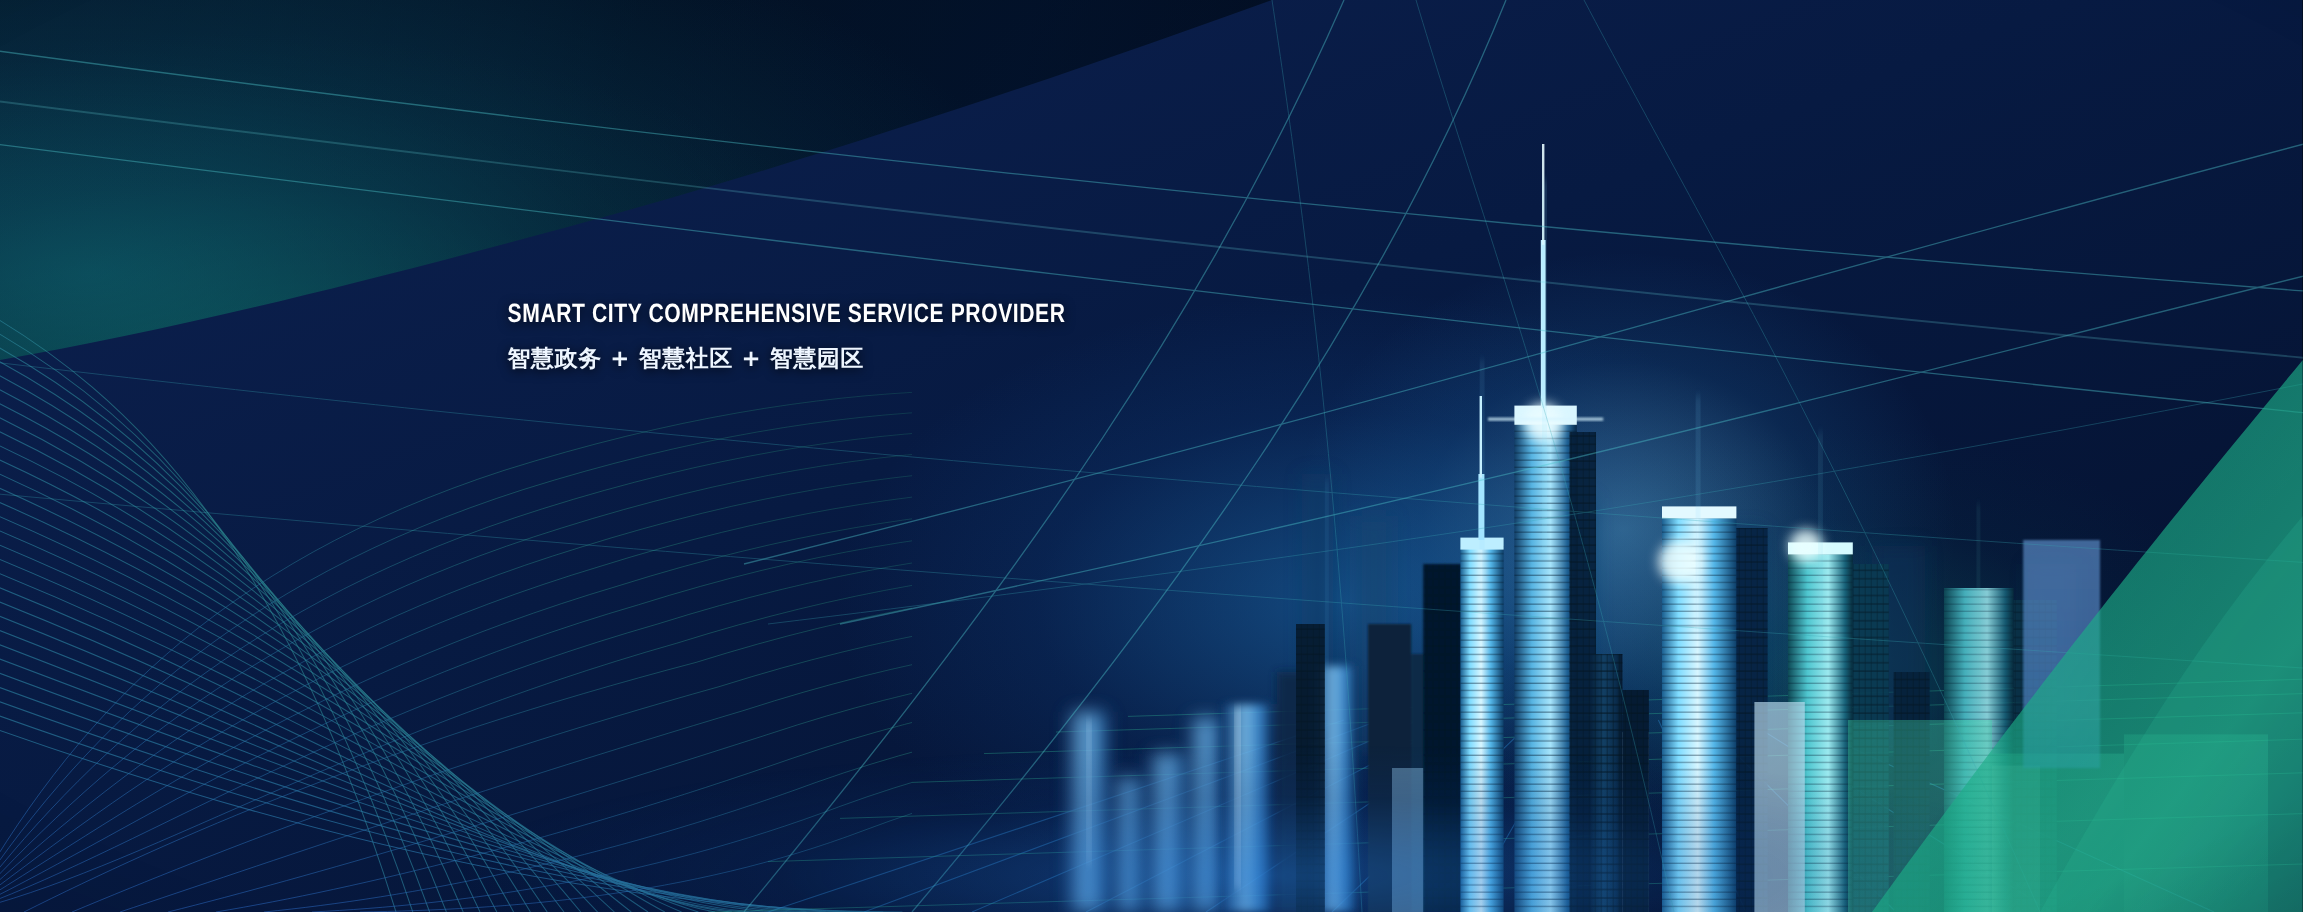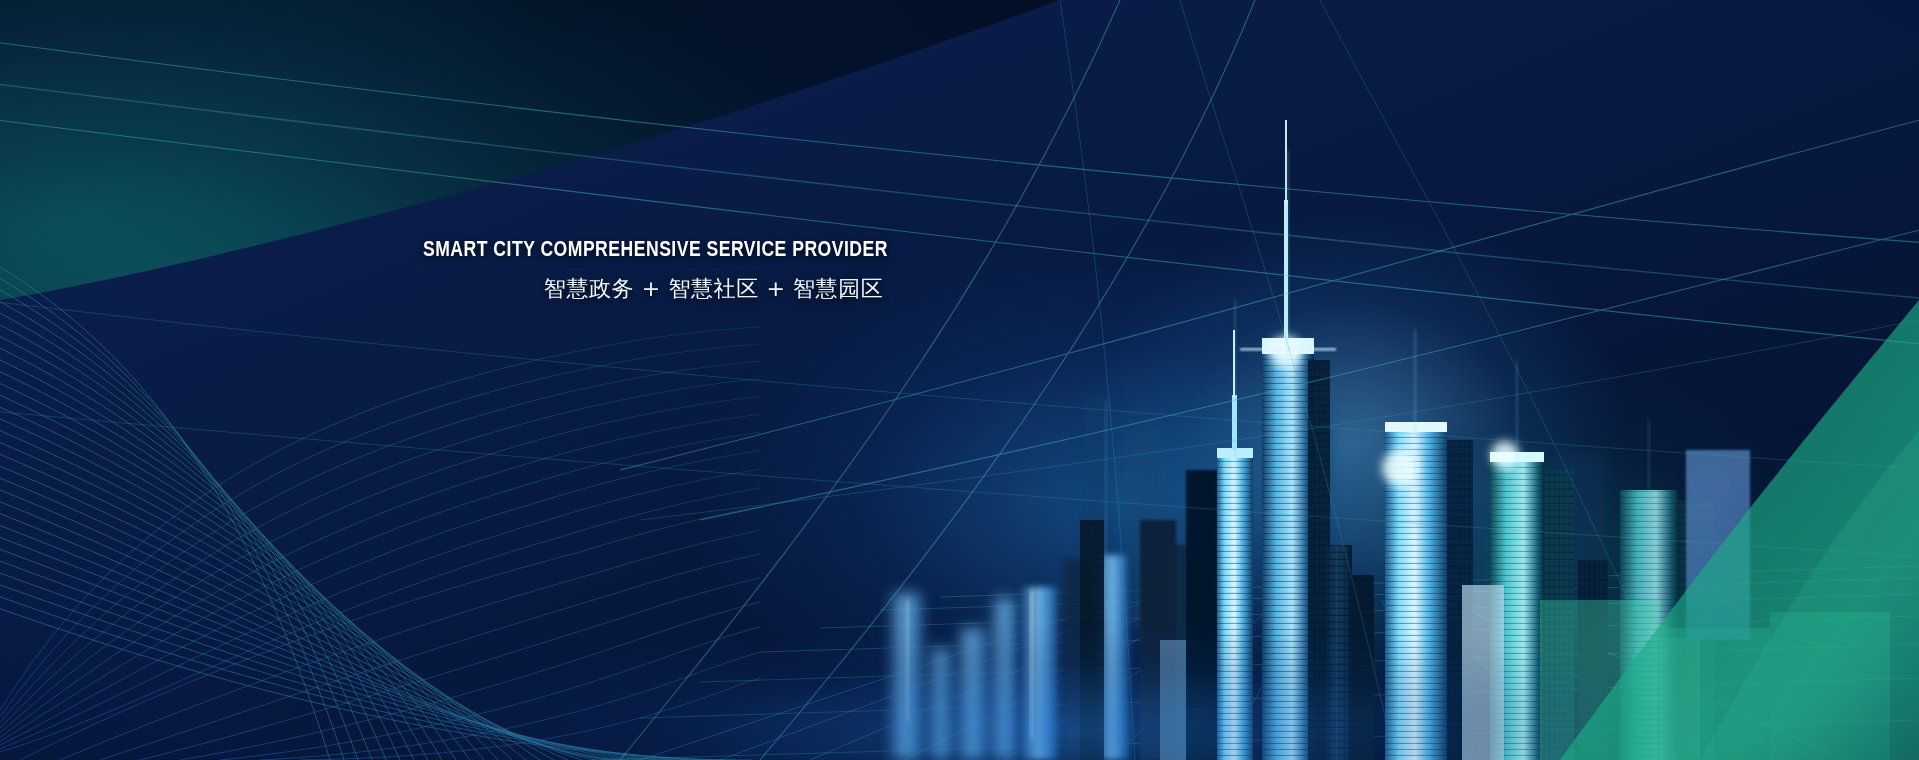--- a/index.html
+++ b/index.html
@@ -60,23 +60,22 @@
   }
   #vignette{
     z-index:12;
     background:
       radial-gradient(120% 130% at 50% 46%, rgba(0,0,0,0) 52%, rgba(0,0,0,.38) 86%, rgba(0,0,0,.60) 100%);
   }
 
   
   #copy{
     position:absolute;
-    left:423px; top:238px;
+    left:423px; top:250px;
     z-index:20;
-    text-align:center;
   }
   #eyebrow{
     margin:0;
     color:#ffffff;
     font-size:22px;
     font-weight:700;
     letter-spacing:.6px;
     line-height:1;
     font-family:"Liberation Sans Narrow","Liberation Sans",sans-serif;
     transform:scaleX(.80);
@@ -95,22 +94,22 @@
     background:linear-gradient(96deg,#2fe39a 0%,#2ede96 36%,#2ecf8c 68%,#25b97d 100%);
     -webkit-background-clip:text;
     background-clip:text;
     color:transparent;
     -webkit-text-fill-color:transparent;
     filter:drop-shadow(0 3px 18px rgba(0,0,0,.55));
   }
   #subline{
     margin:18px 0 0 0;
     color:#eef6ff;
-    font-size:22px;
-    font-weight:400;
+    font-size:19px;
+    font-weight:700;
     letter-spacing:.6px;
     line-height:1;
     white-space:nowrap;
     font-family:"DejaVu Sans","Liberation Sans",sans-serif;
     text-shadow:0 2px 9px rgba(0,0,0,.8);
   }
 </style>
 </head>
 <body>
 

